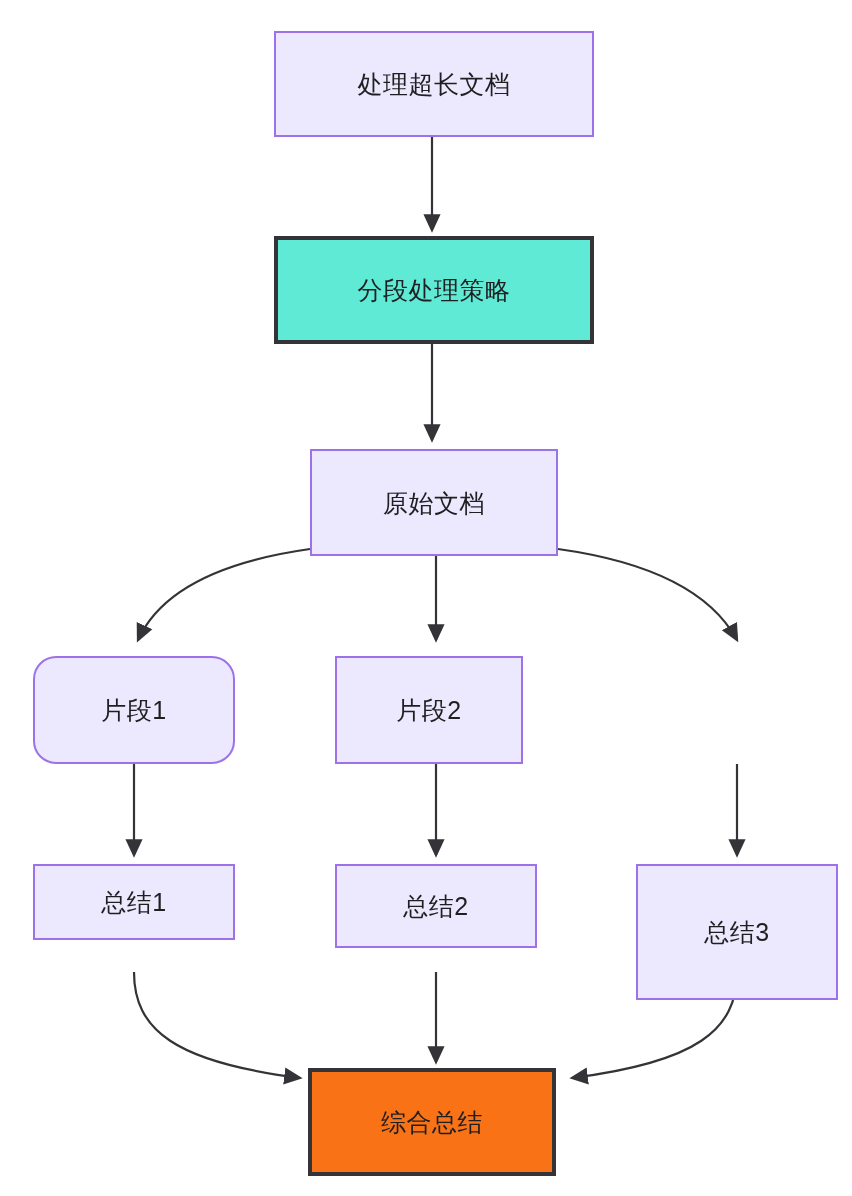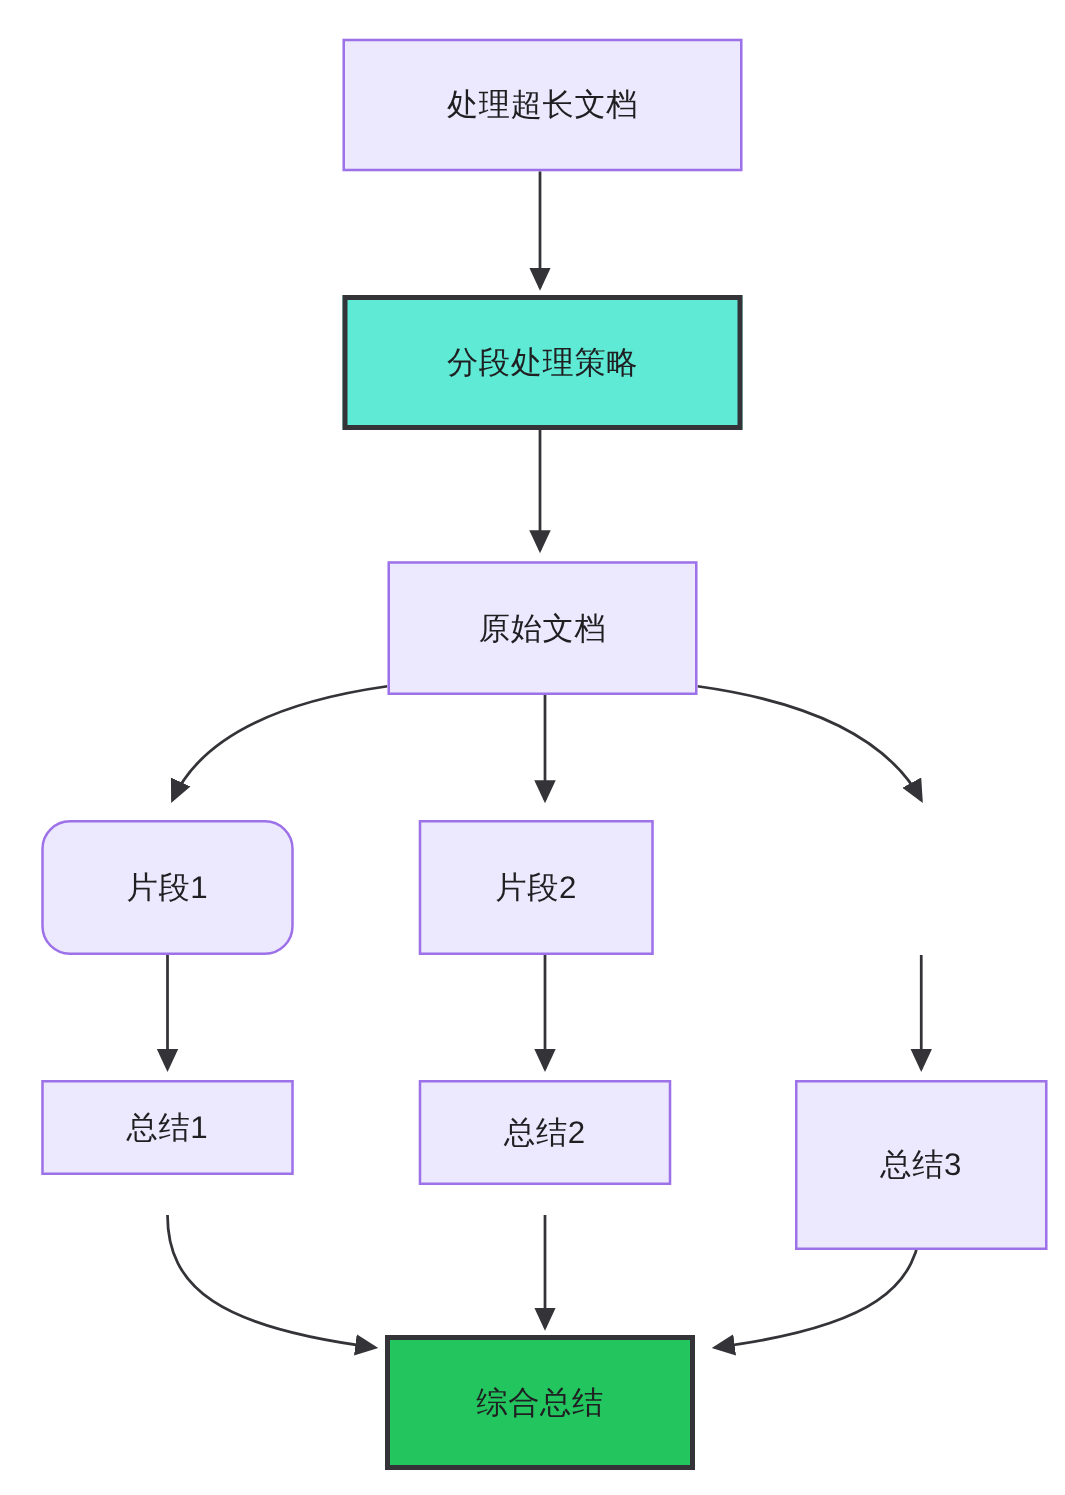--- a/index.html
+++ b/index.html
@@ -46,21 +46,21 @@
   }
   .node.plain {
     background: #ece8fd;
     border: 2px solid #9d72e8;
   }
   .node.emphasis {
     background: #5eead4;
     border: 4px solid #333338;
   }
   .node.result {
-    background: #22c55e;
+    background: #f97316;
     border: 4px solid #333338;
   }
   .node.result .node-label,
   .node.emphasis .node-label {
     color: #1f1f22;
   }
 </style>
 </head>
 <body>
 

